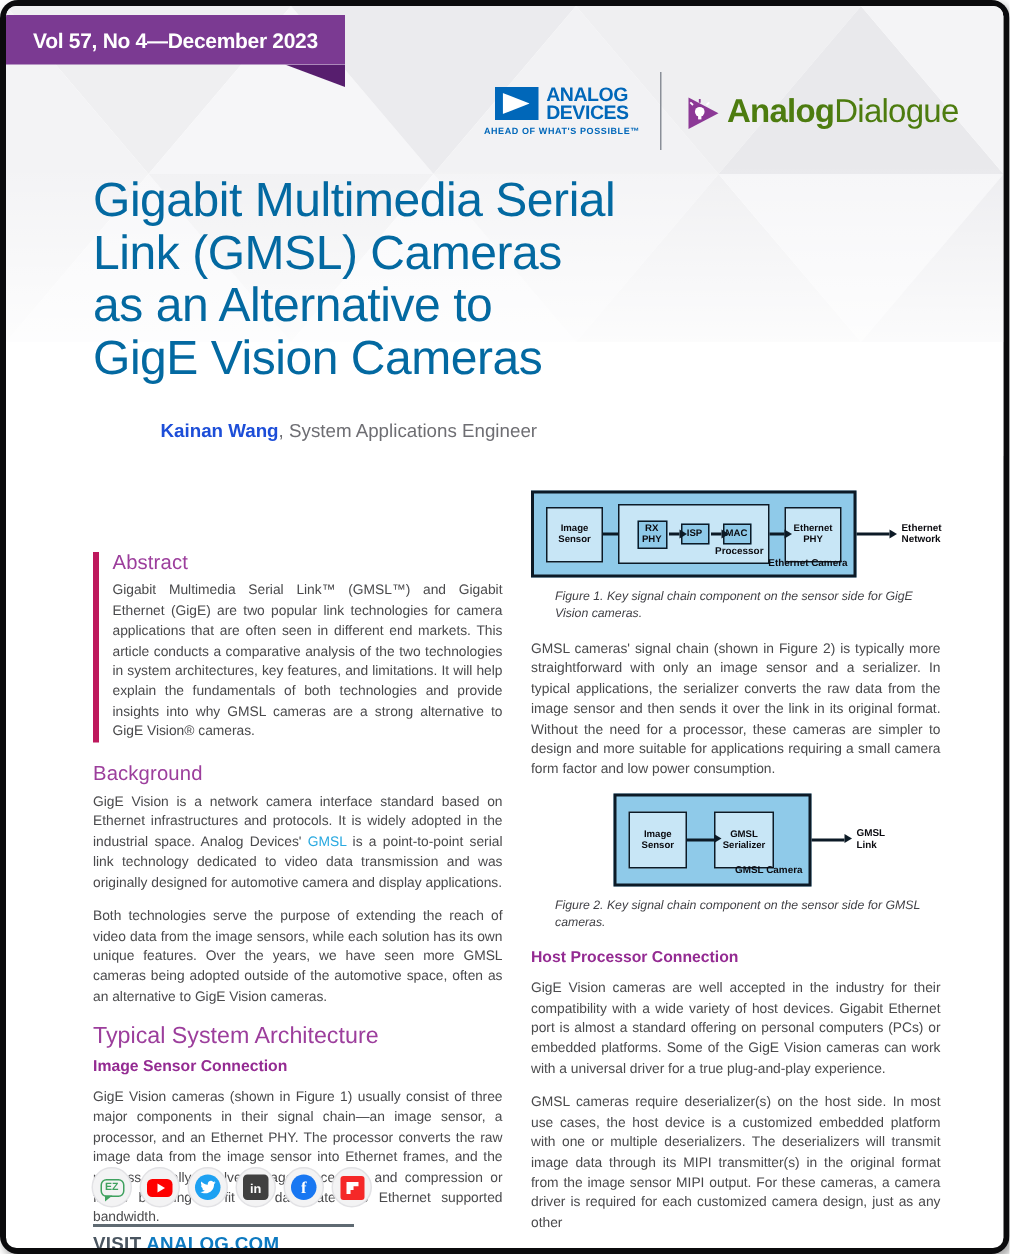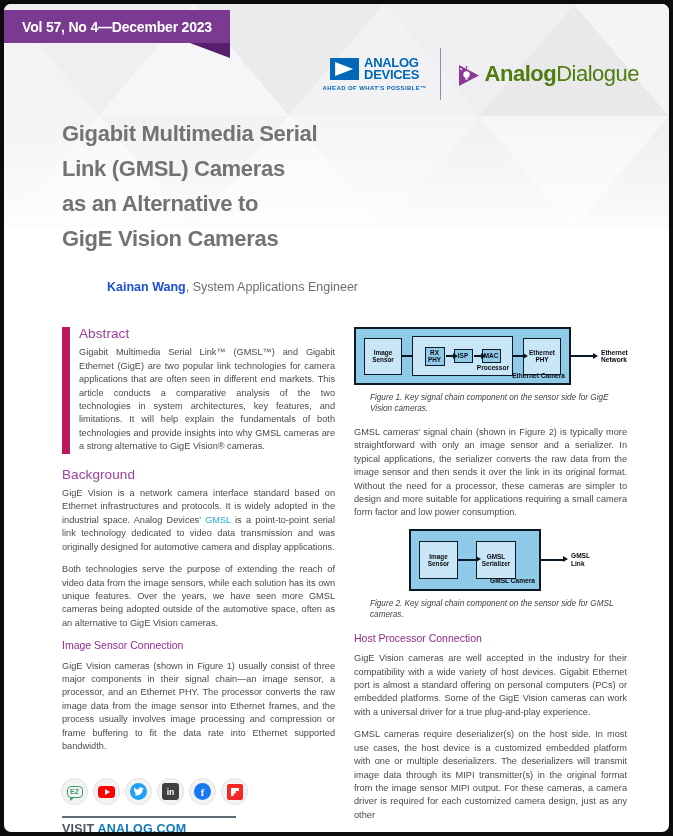--- a/index.html
+++ b/index.html
@@ -1,19 +1,19 @@
 <!DOCTYPE html>
 <html lang="en"><head>
 <meta charset="utf-8">
 <style>
   * { margin:0; padding:0; box-sizing:border-box; }
   body { background:#ffffff; font-family:"Liberation Sans", sans-serif; }
   .frame {
     position:relative; width:673px; height:836px;
-    background:#0b0b0d; border-radius:0; padding:4px;
+    background:#0b0b0d; border-radius:12px; padding:4px;
     box-shadow:2px 3px 6px rgba(0,0,0,.35);
   }
   .page {
     position:relative; width:100%; height:100%;
     background:#ffffff; border-radius:7px; overflow:hidden;
   }
   
   .pattern { position:absolute; top:0; left:0; width:665px; height:300px; }
   
   .ribbon {
@@ -35,34 +35,34 @@
   .adi-name { color:#0067b9; font-weight:800; font-size:13px; line-height:12px; letter-spacing:-0.3px; }
   .adi-tagline { color:#0067b9; font-weight:bold; font-size:6px; letter-spacing:0.4px; margin-top:4px; white-space:nowrap; }
   .logo-divider { width:1px; height:52px; background:#8a8f98; }
   .dialogue-logo { display:flex; align-items:center; gap:4px; }
   .dialogue-text { font-size:22px; letter-spacing:-0.5px; color:#4d7c0f; white-space:nowrap; }
   .dialogue-text .bold { font-weight:800; }
   .dialogue-text .light { font-weight:300; }
   
   .title {
     position:absolute; top:112px; left:58px; width:470px; z-index:4;
-    color:#737373; font-size:22px; font-weight:bold; line-height:35px; letter-spacing:-0.3px;
+    color:#0369a1; font-size:32px; font-weight:normal; line-height:35px; letter-spacing:-0.3px;
   }
   .byline { position:absolute; top:276px; left:59px; font-size:12.5px; z-index:4; }
   .byline .author { font-weight:bold; color:#1d4ed8;padding-left:44px; }
   .byline .role { color:#6e6e73; }
   
   .col { position:absolute; top:323px; font-size:9.2px; line-height:13.4px; color:#4a4a4c; }
   .col-left  { left:58px;  width:273px; }
   .col-right { left:350px; width:273px; }
   .col p { text-align:justify; margin-bottom:9px; }
   .h-section { color:#9c3e9c; font-size:13.5px; font-weight:500; margin:14px 0 6px 0; letter-spacing:0.1px; }
   .h-arch { color:#9c3e9c; font-size:15.5px; font-weight:500; margin:13px 0 7px 0; }
-  .h-sub { color:#942b92; font-size:10.5px; font-weight:normal; margin:0 0 7px 0; }
-  .abstract-block { border-left:8px solid #be185d; padding-left:9px; }
+  .h-sub { color:#942b92; font-size:10.5px; font-weight:bold; margin:0 0 7px 0; }
+  .abstract-block { border-left:4px solid #be185d; padding-left:9px;margin-top:41px; }
   .abstract-block .h-section { margin-top:0; }
   .link-blue { color:#29a9e0; text-decoration:none; cursor:pointer; }
   .caption { font-style:italic; font-size:8.2px; color:#3f3f44; margin:7px 0 12px 16px; line-height:11px; }
   
   .fig-row { display:flex; align-items:center; }
   .fig-outer {
     background:#8fcae9; border:2px solid #0c1a26; position:relative;
     display:flex; align-items:center; padding:0 8px;
   }
   .fig1-outer { width:220px; height:58px; }
@@ -185,20 +185,21 @@
     </div>
 
     <div class="col col-left">
       <div class="abstract-block">
         <div class="h-section">Abstract</div>
         <p>Gigabit Multimedia Serial Link™ (GMSL™) and Gigabit Ethernet (GigE) are two popular link technologies for camera applications that are often seen in different end markets. This article conducts a comparative analysis of the two technologies in system architectures, key features, and limitations. It will help explain the fundamentals of both technologies and provide insights into why GMSL cameras are a strong alternative to GigE Vision® cameras.</p>
       </div>
       <div class="h-section">Background</div>
       <p><span>GigE Vision is a network camera interface standard based on Ethernet infrastructures and protocols. It is widely adopted in the industrial space. Analog Devices' </span><span class="link-blue">GMSL</span><span> is a point-to-point serial link technology dedicated to video data transmission and was originally designed for automotive camera and display applications.</span></p>
       <p>Both technologies serve the purpose of extending the reach of video data from the image sensors, while each solution has its own unique features. Over the years, we have seen more GMSL cameras being adopted outside of the automotive space, often as an alternative to GigE Vision cameras.</p>
+      <div class="h-arch">Typical System Architecture</div>
       <div class="h-sub">Image Sensor Connection</div>
       <p>GigE Vision cameras (shown in Figure 1) usually consist of three major components in their signal chain—an image sensor, a processor, and an Ethernet PHY. The processor converts the raw image data from the image sensor into Ethernet frames, and the process usually involves image processing and compression or frame buffering to fit the data rate into Ethernet supported bandwidth.</p>
     </div>
 
     <div class="col col-right">
 
       <div class="fig-row">
         <div class="fig-outer fig1-outer">
           <div class="fig-box" style="width:38px; height:37px;">Image Sensor</div>
           <span class="arrow" style="width:10px;"></span>

